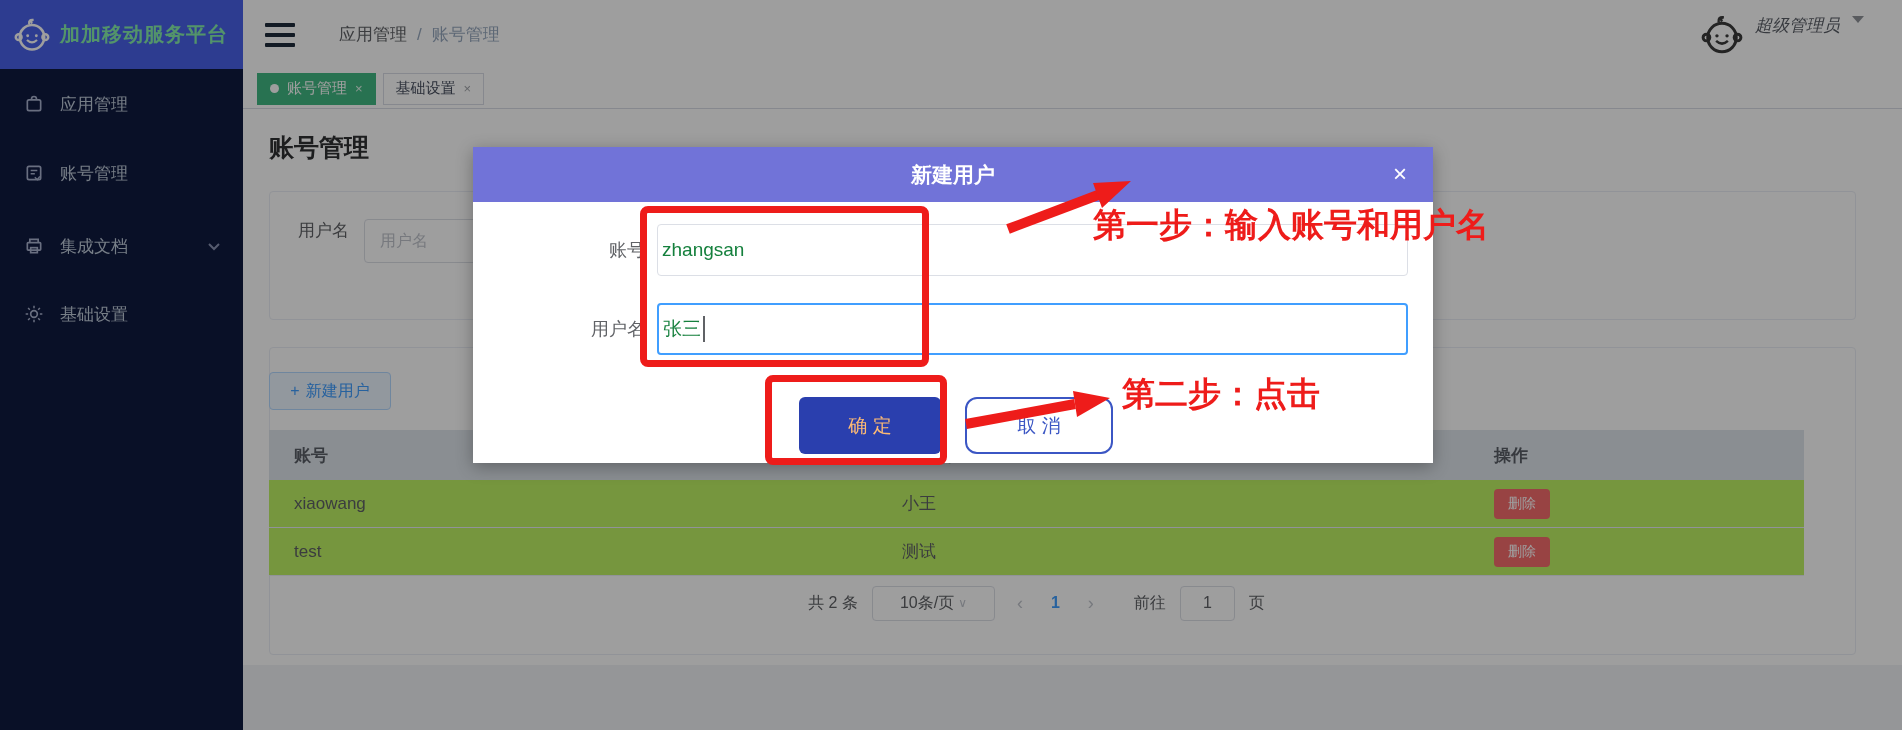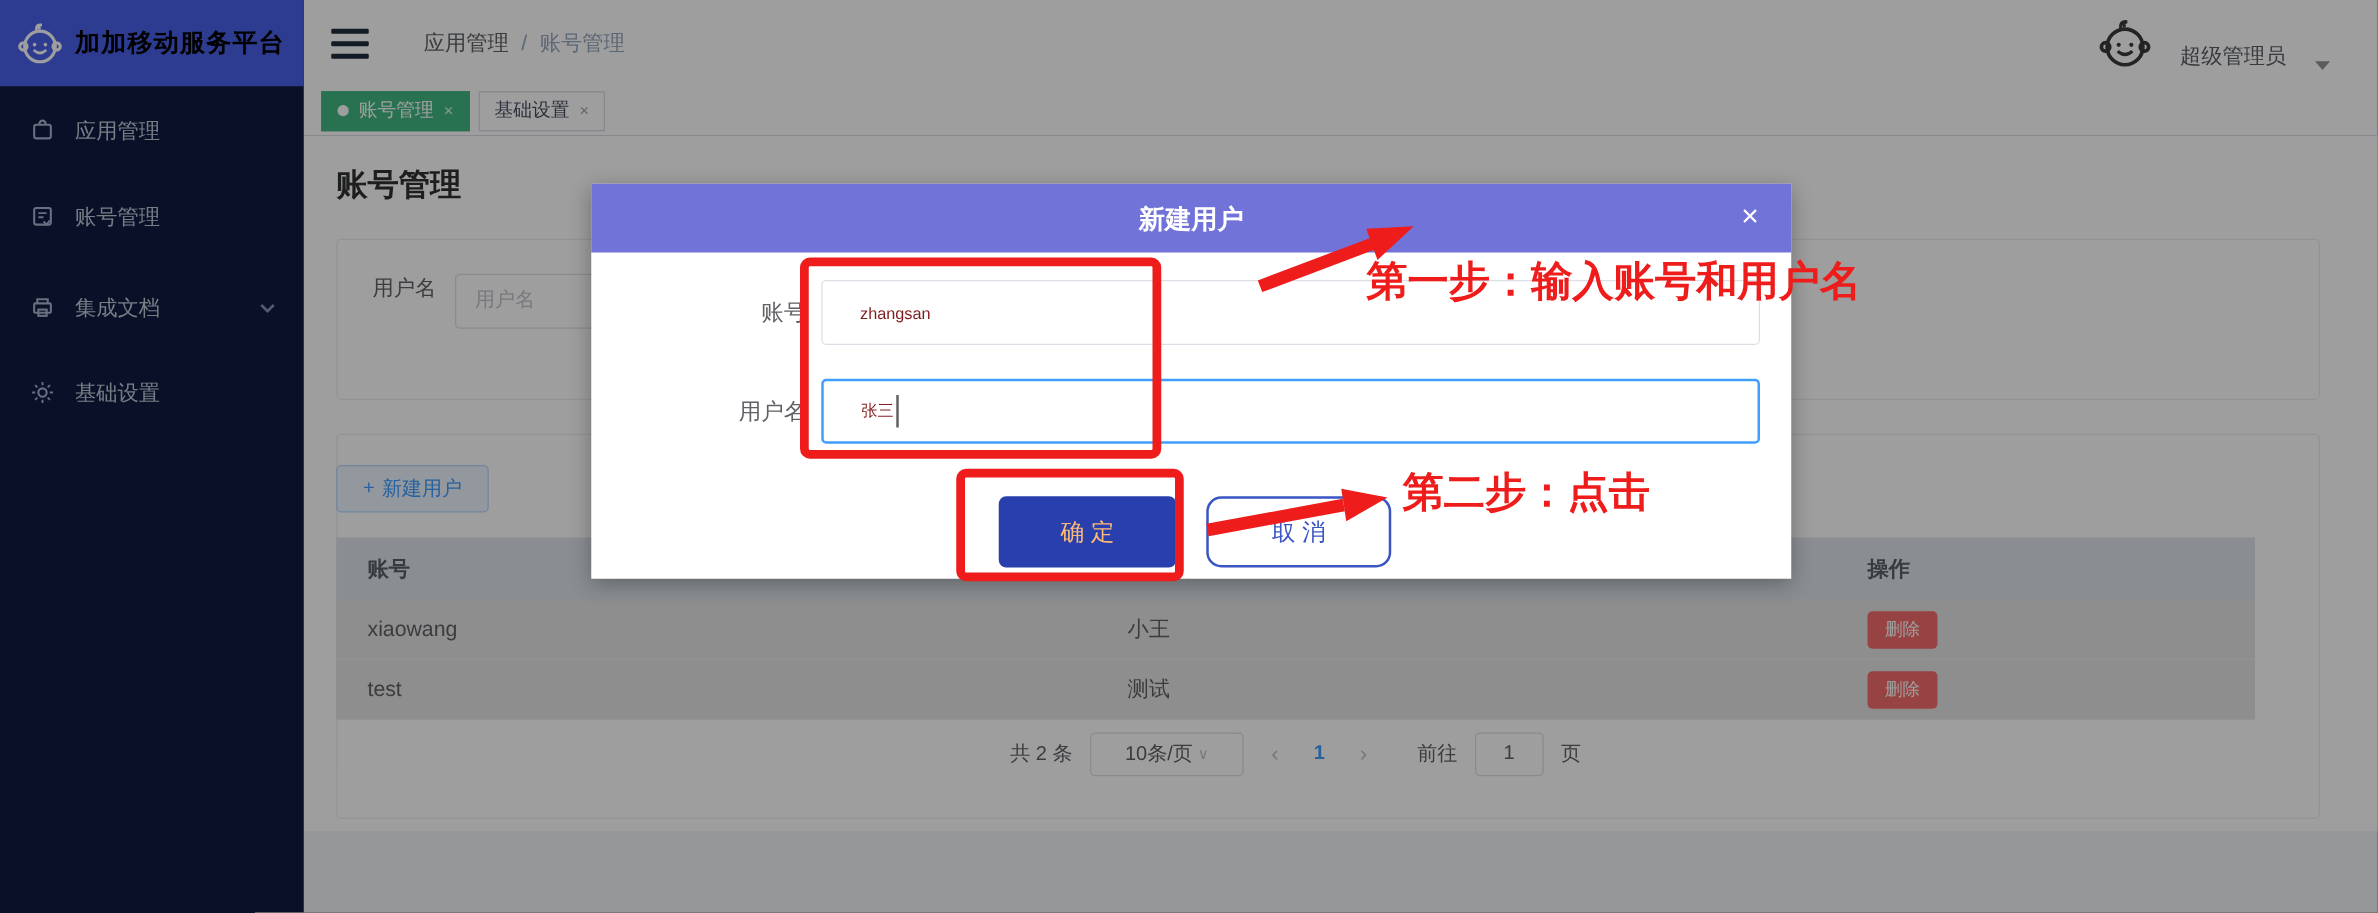--- a/index.html
+++ b/index.html
@@ -6,34 +6,34 @@
   html,body { background:#2a2a2a; }
   #app {
     position:relative; width:1902px; height:730px; overflow:hidden;
     font-family:"Liberation Sans","DejaVu Sans",sans-serif; color:#303133;
     background:#f0f2f5;
   }
   
   .sidebar { position:absolute; left:0; top:0; width:243px; height:730px; background:#101a40; z-index:2; }
   .logo { position:absolute; left:0; top:0; width:243px; height:69px; background:#4a62e8;
           display:flex; align-items:center; padding-left:14px; gap:10px; }
-  .logo-title { color:#000000; font-size:20px; font-weight:bold; letter-spacing:1px; }
+  .logo-title { color:#86efac; font-size:20px; font-weight:bold; letter-spacing:1px; }
   .s-item { position:absolute; left:0; width:243px; height:56px; display:flex; align-items:center;
             padding-left:24px; gap:16px; color:#bfcbd9; font-size:17px; cursor:pointer; }
   .s-item .chev { position:absolute; right:22px; }
   .icon-svg { display:block; }
   
   .topbar { position:absolute; left:243px; top:0; width:1659px; height:69px; background:#fff;
             display:flex; align-items:center; padding:0 38px 0 22px; }
   .hamburger { width:30px; height:24px; display:flex; flex-direction:column; justify-content:space-between; cursor:pointer; }
   .hamburger span { display:block; height:4px; background:#1f2d3d; border-radius:1px; }
   .breadcrumb { margin-left:44px; font-size:17px; display:flex; gap:10px; align-items:center; }
   .bc-first { color:#606266; }
   .bc-sep, .bc-cur { color:#97a8be; }
-  .user-area { margin-left:auto; display:flex; align-items:flex-end; gap:23px; cursor:pointer; }
+  .user-area { margin-left:auto; display:flex; align-items:flex-start; gap:12px; cursor:pointer;font-style:italic; }
   .user-name { font-size:17px; color:#5a5e66; }
   .caret-down { width:0; height:0; border-left:6px solid transparent; border-right:6px solid transparent;
                 border-top:7px solid #909399; margin-top:2px; }
   
   .tabbar { position:absolute; left:243px; top:69px; width:1659px; height:40px; background:#fff;
             border-bottom:1px solid #d8dce5; display:flex; align-items:center; padding-left:14px; gap:7px; }
   .tab { height:32px; display:flex; align-items:center; gap:8px; padding:0 12px; font-size:15px;
          border:1px solid #d8dce5; background:#fff; color:#495060; cursor:pointer; }
   .tab.active { background:#42b983; border-color:#42b983; color:#fff; }
   .tab .dot { width:9px; height:9px; border-radius:50%; background:#fff; }
@@ -50,21 +50,21 @@
                   font-family:inherit; }
   .search-input::placeholder { color:#c0c4cc; }
   .card-table { top:238px; height:308px; }
   .btn-new { position:absolute; left:26px; top:263px; width:122px; height:38px; background:#ecf5ff;
              border:1px solid #b3d8ff; color:#409eff; border-radius:4px; font-size:16px; cursor:pointer;
              display:flex; align-items:center; justify-content:center; gap:6px; font-family:inherit; }
   .table { position:absolute; left:26px; top:321px; width:1535px; font-size:17px; }
   .t-head { display:grid; grid-template-columns:633px 592px 1fr; height:50px; align-items:center;
             background:#dfe6ec; color:#5a5e66; font-weight:bold; }
   .t-row  { display:grid; grid-template-columns:633px 592px 1fr; height:48px; align-items:center;
-            background:#e5e5e5; border-bottom:1px solid #ebeef5; color:#606266; }
+            background:#bef264; border-bottom:1px solid #ebeef5; color:#606266; }
   .t-c1 { padding-left:25px; }
   .btn-del { width:56px; height:30px; background:#f56c6c; border:none; border-radius:4px; color:#fff;
              font-size:14px; cursor:pointer; font-family:inherit; }
   .pager { position:absolute; left:0; top:476px; width:1587px; height:36px; display:flex;
            align-items:center; justify-content:center; gap:14px; font-size:16px; color:#606266; }
   .pg-select { width:123px; height:35px; border:1px solid #dcdfe6; border-radius:4px; background:#fff;
                display:flex; align-items:center; justify-content:center; gap:4px; color:#606266; cursor:pointer; }
   .pg-chev { color:#c0c4cc; font-size:12px; }
   .pg-arrow { color:#c0c4cc; font-size:18px; padding:0 8px; cursor:pointer; }
   .pg-cur { color:#409eff; font-weight:bold; padding:0 6px; cursor:pointer; }
@@ -74,21 +74,21 @@
   .overlay { position:absolute; inset:0; background:rgba(0,0,0,0.38); z-index:40; }
   .modal { position:absolute; left:473px; top:147px; width:960px; height:316px; background:#fff; z-index:50;
            box-shadow:0 4px 16px rgba(0,0,0,.3); }
   .m-head { position:absolute; left:0; top:0; width:100%; height:55px; background:#7173d8;
             display:flex; align-items:center; justify-content:center; }
   .m-title { color:#fff; font-size:21px; font-weight:bold; }
   .m-close { position:absolute; right:26px; top:13px; color:#fff; font-size:24px; font-weight:300;
              line-height:28px; cursor:pointer; }
   .m-label { position:absolute; left:0; width:172px; text-align:right; font-size:18px; color:#606266; line-height:52px; }
   .m-input { position:absolute; left:184px; width:751px; height:52px; border:1px solid #dcdfe6; border-radius:4px;
-             display:flex; align-items:center; padding:0 30px; font-size:13px; color:#7f1d1d; background:#fff; }
+             display:flex; align-items:center; padding:0 4px; font-size:19px; color:#15803d; background:#fff; }
   .m-input.focused { border:2px solid #409eff; }
   .caret-bar { display:inline-block; width:2px; height:26px; background:#606266; margin-left:2px; }
   .btn-ok { position:absolute; left:326px; top:250px; width:142px; height:57px; background:#2a3fae; color:#fdba74;
             border:none; border-radius:6px; font-size:19px; cursor:pointer; font-family:inherit; }
   .btn-cancel { position:absolute; left:492px; top:250px; width:148px; height:57px; background:#fff;
                 color:#3b56c4; border:2px solid #3b56c4; border-radius:12px; font-size:19px; cursor:pointer;
                 font-family:inherit; }
   
   .anno { position:absolute; inset:0; z-index:60; pointer-events:none; }
   .red-rect { position:absolute; border:7px solid #ee1c1a; border-radius:8px; }

